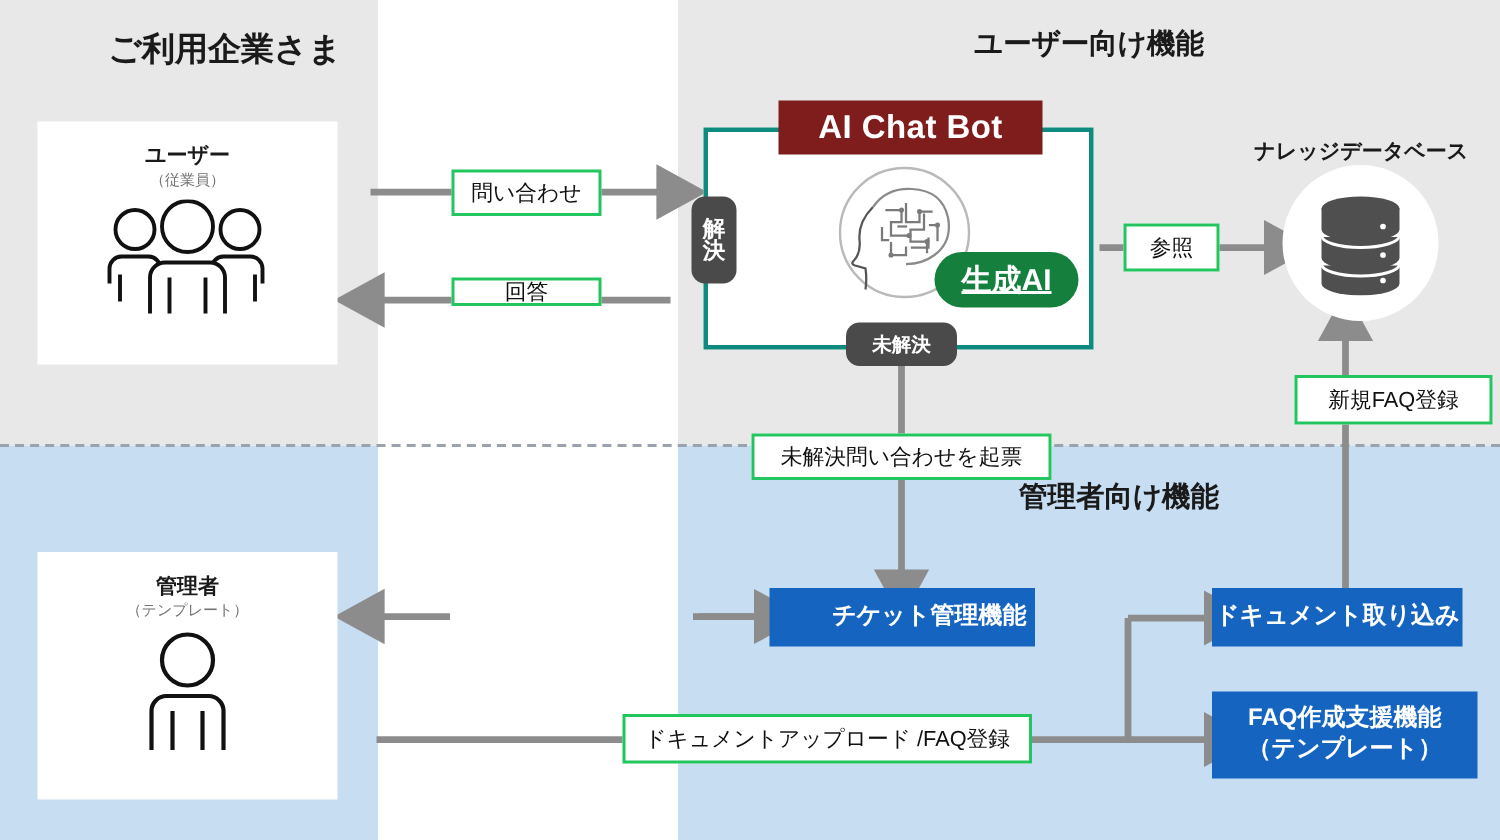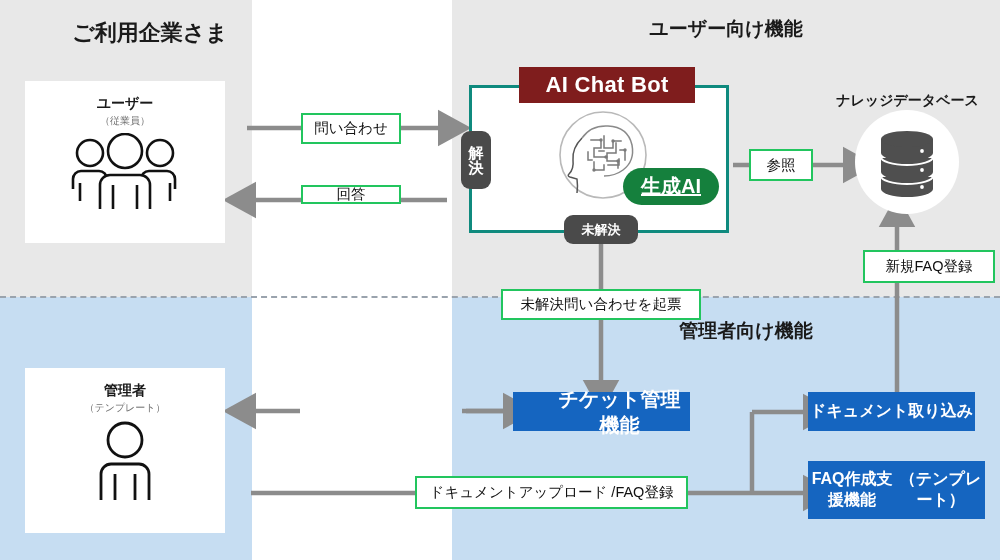--- a/index.html
+++ b/index.html
@@ -214,22 +214,22 @@
     </svg>
   </div>
 
   <div class="label-box" style="left:301px;top:113px;width:100px;height:31px;">問い合わせ</div>
   <div class="label-box" style="left:301px;top:185px;width:100px;height:19px;text-align:right;">回答</div>
   <div class="label-box" style="left:749px;top:149px;width:64px;height:32px;">参照</div>
   <div class="label-box" style="left:831px;top:250px;width:132px;height:33px;margin-left:32px;">新規FAQ登録</div>
   <div class="label-box" style="left:501px;top:253px;width:200px;height:31px;margin-top:36px;">未解決問い合わせを起票</div>
   <div class="label-box" style="left:415px;top:476px;width:273px;height:33px;">ドキュメントアップロード /FAQ登録</div>
 
-  <div class="blue-box" style="left:513px;top:392px;width:177px;height:39px;font-size:20px;padding-left:36px;">チケット管理機能</div>
+  <div class="blue-box" style="left:513px;top:392px;width:177px;height:39px;font-size:16px;padding-left:36px;">チケット管理機能</div>
 
   <div class="blue-box" style="left:808px;top:392px;width:167px;height:39px;font-size:16px;">ドキュメント取り込み</div>
 
-  <div class="blue-box" style="left:808px;top:461px;width:177px;height:58px;font-size:16px;flex-direction:row;">
+  <div class="blue-box" style="left:808px;top:461px;width:177px;height:58px;font-size:16px;flex-direction:column;">
     <span>FAQ作成支援機能</span>
     <span>（テンプレート）</span>
   </div>
 
 </div>
 
 </body></html>

